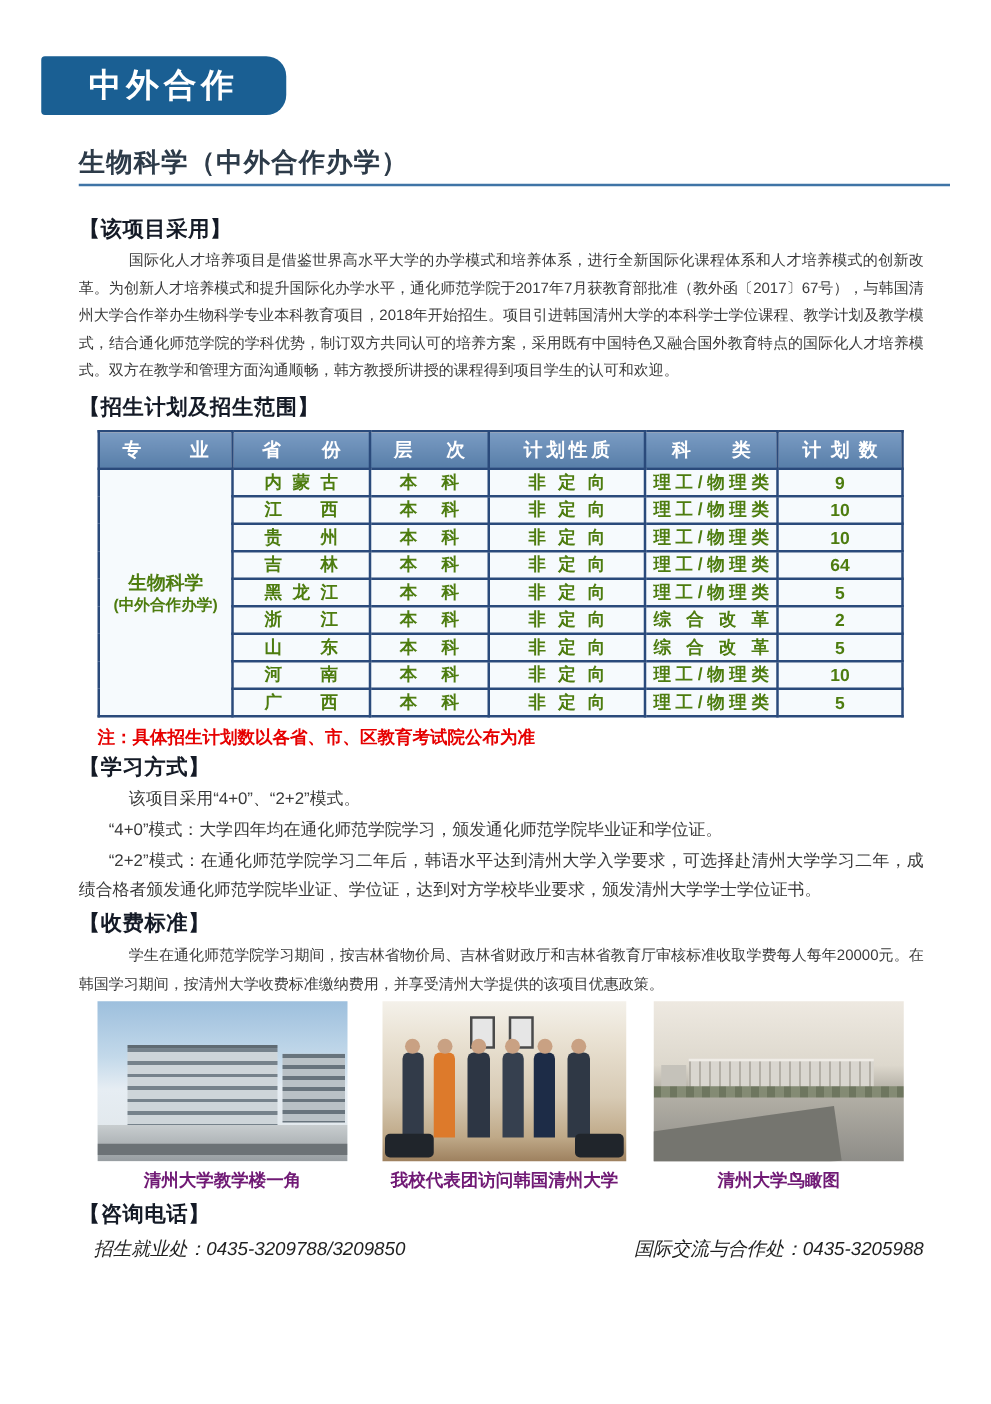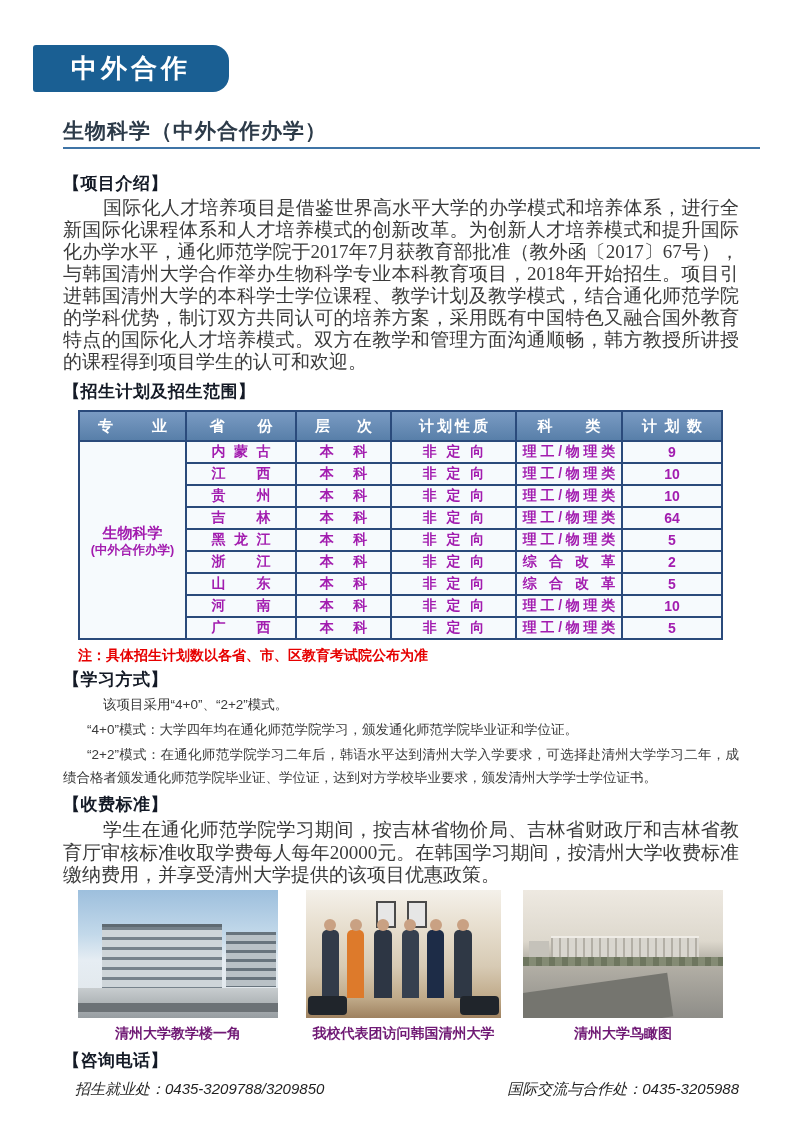--- a/index.html
+++ b/index.html
@@ -17,37 +17,37 @@
   .main{position:absolute;top:118px;left:63px;width:676px;}
   .doc-title{
     text-align:left;font-size:21px;font-weight:600;color:#2d3b49;letter-spacing:1px;line-height:26px;
   }
   .title-rule{height:2px;background:#3f74a6;margin-top:3px;width:697px;}
   .sec-h{
     font-size:17px;font-weight:bold;color:#141a26;line-height:22px;letter-spacing:0.5px;
   }
   .h-intro{margin-top:24px;}
   .body-p{
-    font-size:19px;line-height:22px;color:#3a3a3a;text-align:justify;margin:2px 0 0 0;font-family:Liberation Serif, serif;
+    font-size:12px;line-height:22px;color:#3a3a3a;text-align:justify;margin:2px 0 0 0;
   }
   .ind{text-indent:40px;}
   .ind-sm{text-indent:24px;}
   .h-plan{margin-top:8px;}
   
   table.plan{
     border-collapse:collapse;table-layout:fixed;width:643px;margin:7px 0 0 15px;
   }
   table.plan th,table.plan td{
     border:2px solid #2a4a7b;padding:0 2px;text-align:center;overflow:hidden;
   }
   table.plan th{
     height:28px;background:linear-gradient(180deg,#7a9bc3 0%,#587fa9 100%);
     color:#ffffff;font-size:15px;font-weight:bold;
   }
-  table.plan td{height:20px;background:#f6fafd;font-size:14px;font-weight:bold;color:#a21caf;margin-top:39px;}
+  table.plan td{height:20px;background:#f6fafd;font-size:14px;font-weight:bold;color:#4d7c0f;margin-top:39px;}
   td.major-cell{background:#dbe6f3;font-weight:bold;color:#14141e;}
   .major-name{font-size:15px;display:block;line-height:19px;}
   .major-sub{font-size:12.5px;display:block;line-height:16px;}
   td.count-cell{font-weight:normal;color:#111;}
   .sp{display:inline-block;text-align:justify;text-align-last:justify;}
   .th1{width:4.6em;} .th2{width:4.2em;} .th3{width:3.8em;} .th4{width:4.6em;} .th5{width:4.2em;} .th6{width:4em;}
   .prov-sp{width:4.2em;} .lvl-sp{width:3.4em;} .typ-sp{width:4.4em;} .cat-sp{width:6.6em;}
   .note{
     margin:5px 0 0 15px;font-size:14px;font-weight:bold;color:#e60000;line-height:20px;
   }
@@ -99,21 +99,21 @@
 
 <div class="page">
 
   <div class="banner">中外合作</div>
 
   <div class="main">
 
     <div class="doc-title">生物科学（中外合作办学）</div>
     <div class="title-rule"></div>
 
-    <div class="sec-h h-intro">【项目介绍】</div>
+    <div class="sec-h h-intro">【该项目采用】</div>
     <p class="body-p ind">国际化人才培养项目是借鉴世界高水平大学的办学模式和培养体系，进行全新国际化课程体系和人才培养模式的创新改革。为创新人才培养模式和提升国际化办学水平，通化师范学院于2017年7月获教育部批准（教外函〔2017〕67号），与韩国清州大学合作举办生物科学专业本科教育项目，2018年开始招生。项目引进韩国清州大学的本科学士学位课程、教学计划及教学模式，结合通化师范学院的学科优势，制订双方共同认可的培养方案，采用既有中国特色又融合国外教育特点的国际化人才培养模式。双方在教学和管理方面沟通顺畅，韩方教授所讲授的课程得到项目学生的认可和欢迎。</p>
 
     <div class="sec-h h-plan">【招生计划及招生范围】</div>
 
     <table class="plan">
       <colgroup>
         <col style="width:107px">
           <col style="width:110px">
           <col style="width:95px">
         <col style="width:125px">

